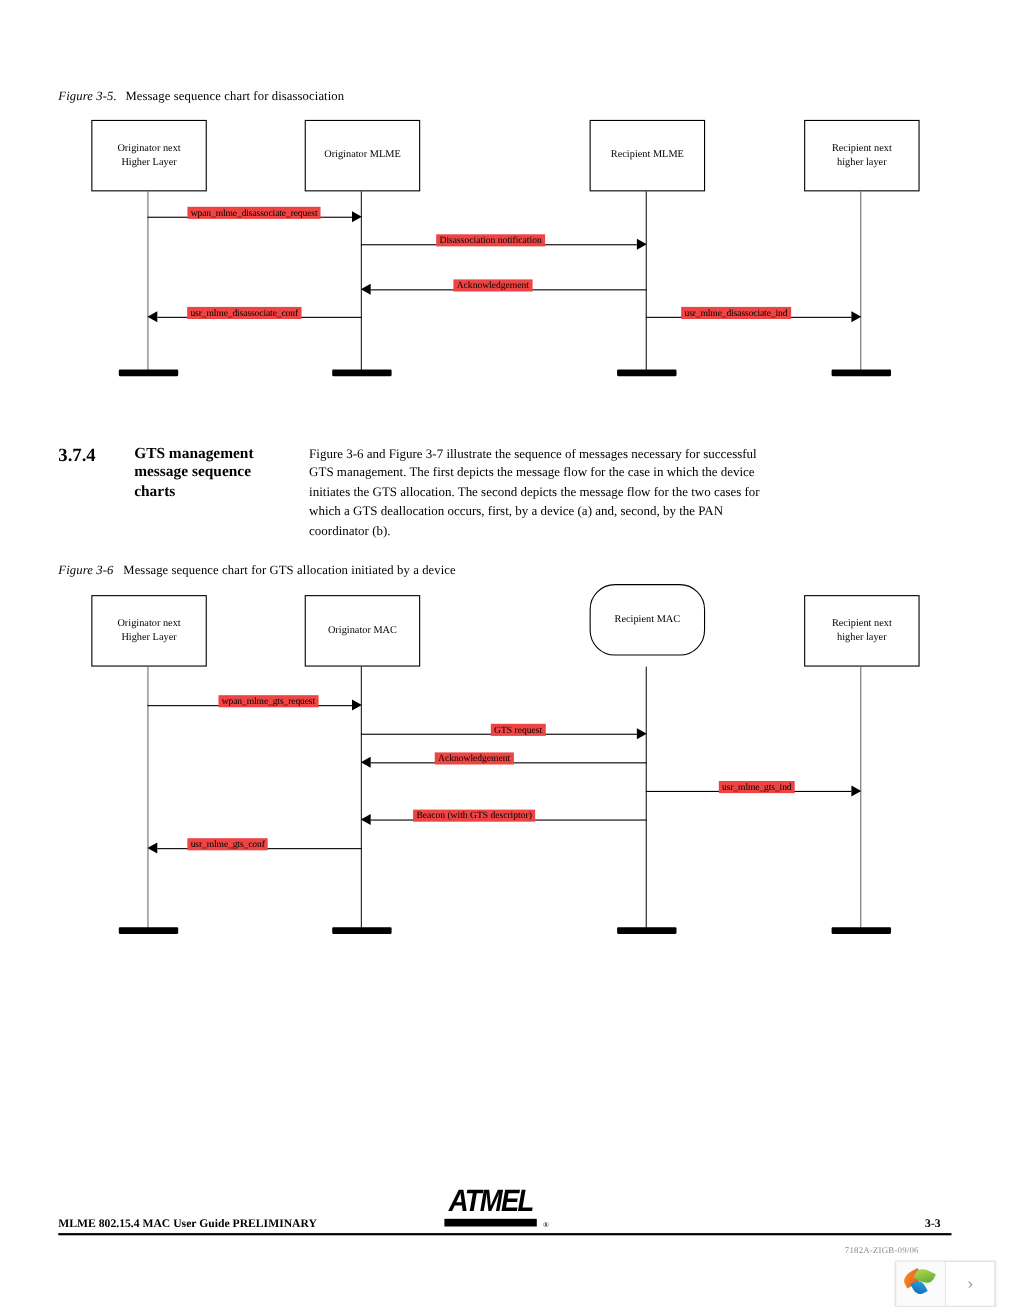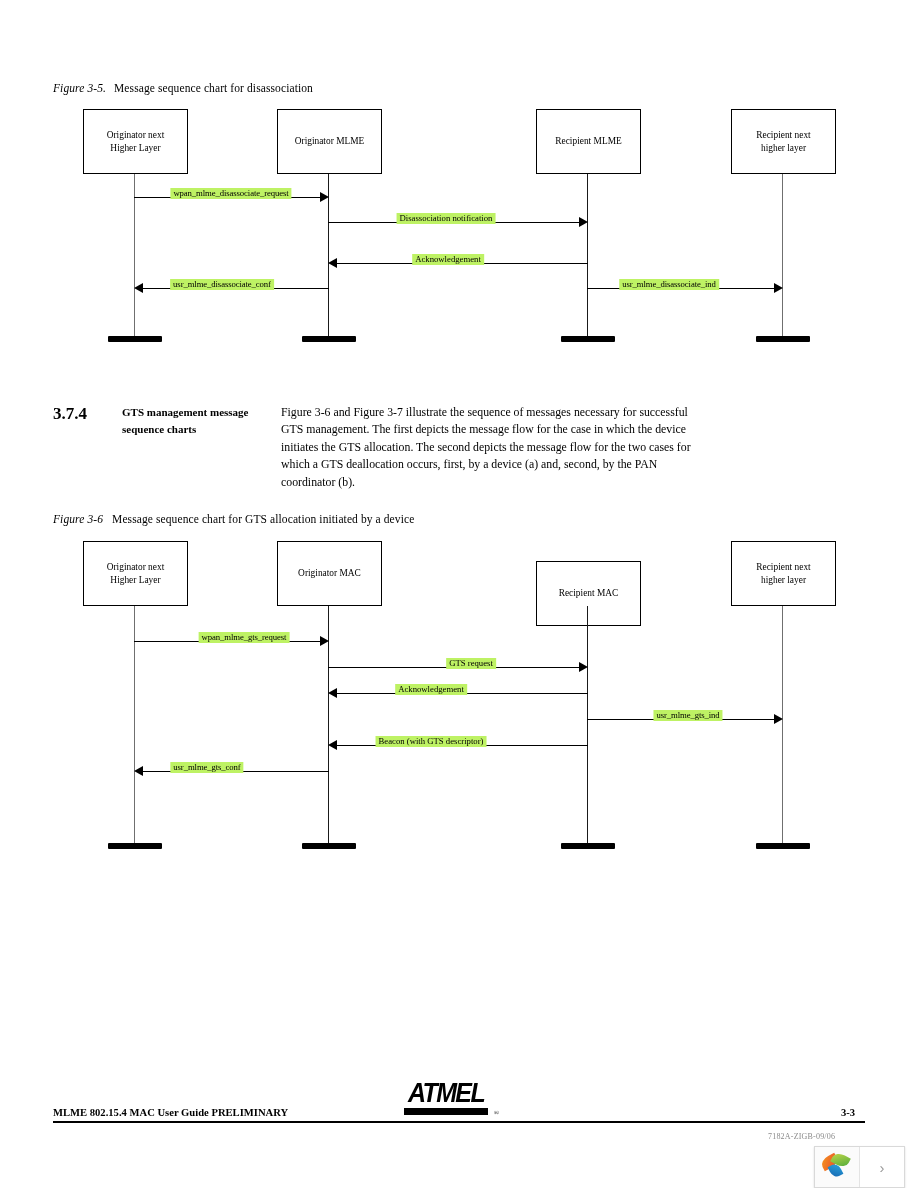--- a/index.html
+++ b/index.html
@@ -24,21 +24,21 @@
   .fig-caption .figtxt{font-style:normal;}
 
   .sec-num{
     position:absolute;
     font-weight:bold;
     font-size:17px;
   }
   .sec-head{
     position:absolute;
     font-weight:bold;
-    font-size:11px;
+    font-size:14px;
     width:140px;
     line-height:17.4px;
   }
   .body-par{
     position:absolute;
     font-size:11.8px;
     line-height:17.4px;
     width:425px;
     text-align:left;
   }
@@ -91,21 +91,21 @@
   }
   .msg .head.left{
     border-top:5px solid transparent;
     border-bottom:5px solid transparent;
     border-right:9px solid #000;
   }
   .msg .lbl{
     position:absolute;
     top:-9px;
     transform:translateX(-50%);
-    background:#bef264;
+    background:#ef4444;
     padding:0 3px;
     white-space:nowrap;
     font-size:8.7px;
     line-height:11px;
     text-align:right;
   }
   .msg .lbl.mono{
     font-family:"Liberation Serif","DejaVu Serif",serif;
     letter-spacing:-0.1px;
   }
@@ -268,21 +268,21 @@
 
   <div class="msc" style="left:0;top:0;width:918px;height:880px;">
 
     <div class="entity-box" style="left:83px;top:541px;width:105px;height:65px;">
       <span style="white-space:pre-line;">Originator next
 Higher Layer</span>
     </div>
     <div class="entity-box" style="left:277px;top:541px;width:105px;height:65px;">
       <span style="white-space:pre-line;">Originator MAC</span>
     </div>
-    <div class="entity-box" style="left:536px;top:561px;width:105px;height:65px;">
+    <div class="entity-box" style="left:536px;top:531px;width:105px;height:65px;border-radius:23px;">
       <span style="white-space:pre-line;">Recipient MAC</span>
     </div>
     <div class="entity-box" style="left:731px;top:541px;width:105px;height:65px;">
       <span style="white-space:pre-line;">Recipient next
 higher layer</span>
     </div>
 
     <div class="lifeline" style="left:134px;top:606px;height:240px;"></div>
     <div class="lifeline dark" style="left:328px;top:606px;height:240px;"></div>
     <div class="lifeline dark" style="left:587px;top:606px;height:240px;"></div>

